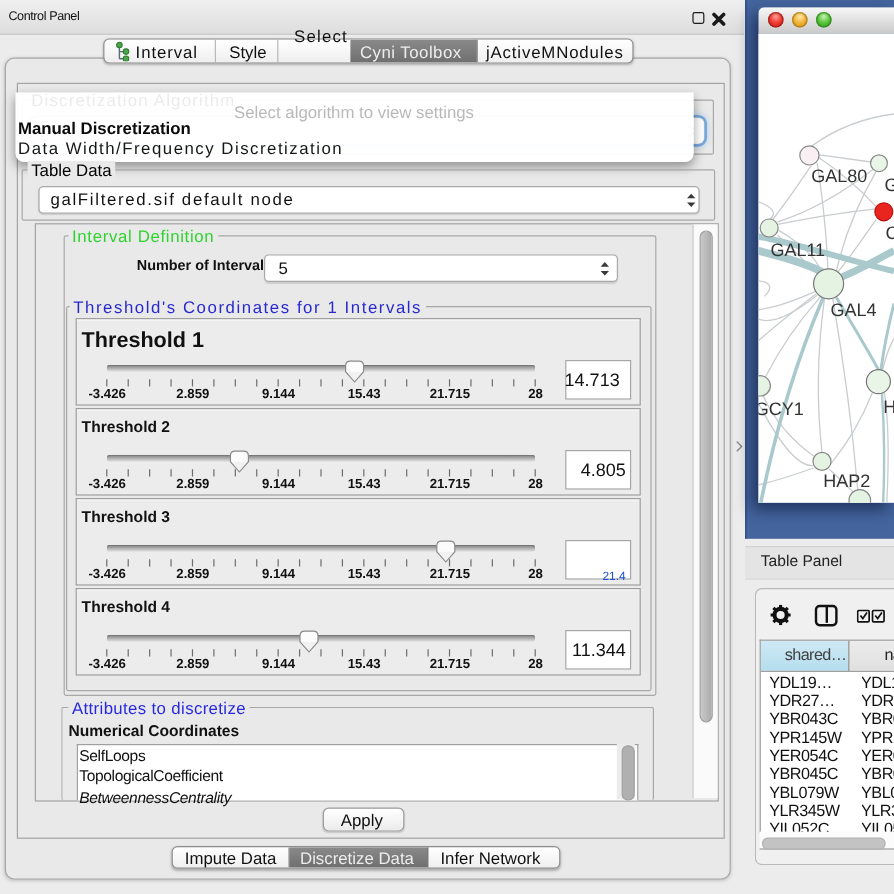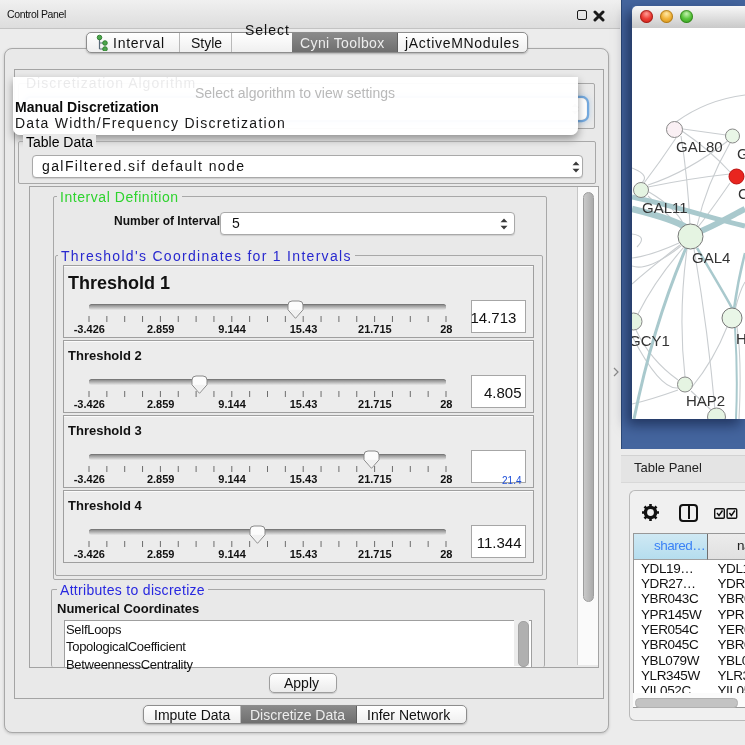--- a/index.html
+++ b/index.html
@@ -85,21 +85,21 @@
 
 <div class="abs" style="left:54.5px;top:255px;width:486px;height:319px;border:1px solid #a8a8a8;border-radius:2px;"></div>
 <div class="abs" style="left:58px;top:248px;background:#e9e9e9;padding:0 3px;font-size:14px;letter-spacing:1.3px;color:#2828cf;">Threshold's Coordinates for 1 Intervals</div>
 
 <div class="abs" style="left:51px;top:589px;width:492px;height:77px;border:1px solid #a8a8a8;border-bottom:none;border-radius:2px;"></div>
 <div class="abs" style="left:57px;top:582px;background:#e9e9e9;padding:0 3px;font-size:14px;letter-spacing:0.3px;color:#2828e0;">Attributes to discretize</div>
 <div class="abs b" style="left:57px;top:601px;font-size:13px;color:#111;">Numerical Coordinates</div>
 <div class="abs" style="left:63.5px;top:619.5px;width:466px;height:46.5px;background:#fff;border:1px solid #9f9f9f;border-bottom:none;"></div>
 <div class="abs" style="left:66px;top:621.8px;font-size:13px;letter-spacing:-0.3px;color:#111;">SelfLoops</div>
 <div class="abs" style="left:66px;top:639.3px;font-size:13px;letter-spacing:-0.3px;color:#111;">TopologicalCoefficient</div>
-<div class="abs" style="left:66px;top:656.8px;font-size:13px;letter-spacing:-0.3px;color:#111;">BetweennessCentrality</div>
+<div class="abs" style="left:66px;top:656.8px;font-size:13px;letter-spacing:-0.3px;color:#111;font-style:italic;">BetweennessCentrality</div>
 <div class="abs" style="left:514px;top:620px;width:15px;height:45.5px;background:#ececec;"></div>
 <div class="abs" style="left:518px;top:620.5px;width:9px;height:44px;background:#b0b0b0;border:1px solid #a2a2a2;border-radius:5px;"></div>
 
 <div class="abs" style="left:269px;top:672.5px;width:66px;height:18px;background:linear-gradient(#ffffff,#ebebeb);border:1px solid #9e9e9e;border-radius:5px;box-shadow:0 1px 1px rgba(0,0,0,0.15);"></div>
 <div class="abs" style="left:284px;top:674.5px;font-size:14px;color:#111;">Apply</div>
 
 <div class="abs" style="left:143px;top:705px;width:322px;height:17px;border:1px solid #8d8d8d;border-radius:5px;background:linear-gradient(#ffffff,#efefef);box-shadow:0 1px 2px rgba(0,0,0,0.25);overflow:hidden;display:flex;">
   <div style="width:96px;border-right:1px solid #b9b9b9;"></div>
   <div style="width:115px;background:linear-gradient(#8a8a8a,#6f6f6f);border-right:1px solid #5f5f5f;"></div>
   <div style="flex:1;"></div>
@@ -204,21 +204,21 @@
 <svg class="abs" style="left:714px;top:508px;" width="24" height="12" viewBox="0 0 24 12">
   <rect x="0.7" y="0.7" width="9.6" height="9.6" rx="1" fill="none" stroke="#111" stroke-width="1.4"></rect>
   <path d="M3 5 L5 7.5 L8.5 2.5" stroke="#111" stroke-width="1.4" fill="none"></path>
   <rect x="13.1" y="0.7" width="9.6" height="9.6" rx="1" fill="none" stroke="#111" stroke-width="1.4"></rect>
   <path d="M15.4 5 L17.4 7.5 L20.9 2.5" stroke="#111" stroke-width="1.4" fill="none"></path>
 </svg>
 
 <div class="abs" style="left:633px;top:533px;width:112px;height:160px;background:#fff;border-left:1px solid #989898;border-top:1px solid #989898;overflow:hidden;">
   <div class="abs" style="left:0px;top:0px;width:72.5px;height:24.5px;background:linear-gradient(#cfe9f4,#b5ddee);border-right:1.5px solid #6f6f6f;border-bottom:1px solid #a0a0a0;"></div>
   <div class="abs" style="left:74px;top:0px;width:38px;height:24.5px;background:linear-gradient(#ececec,#e0e0e0);border-bottom:1px solid #a0a0a0;"></div>
-  <div class="abs" style="left:20px;top:4px;font-size:13.5px;letter-spacing:-0.5px;color:#3b82f6;">shared…</div>
+  <div class="abs" style="left:20px;top:4px;font-size:13.5px;letter-spacing:-0.5px;color:#404040;">shared…</div>
   <div class="abs" style="left:103px;top:4px;font-size:13.5px;letter-spacing:-0.5px;color:#222;">name</div>
   <div id="rows">
       <div class="abs" style="left:7px;top:26.7px;font-size:13.5px;letter-spacing:-0.4px;color:#111;text-align:right;">YDL19…</div>
       <div class="abs" style="left:83.5px;top:26.7px;width:29px;overflow:hidden;font-size:13.5px;letter-spacing:-0.4px;color:#111;">YDL194W</div>
       <div class="abs" style="left:7px;top:42.03px;font-size:13.5px;letter-spacing:-0.4px;color:#111;">YDR27…</div>
       <div class="abs" style="left:83.5px;top:42.03px;width:29px;overflow:hidden;font-size:13.5px;letter-spacing:-0.4px;color:#111;">YDR277C</div>
       <div class="abs" style="left:7px;top:57.36px;font-size:13.5px;letter-spacing:-0.4px;color:#111;">YBR043C</div>
       <div class="abs" style="left:83.5px;top:57.36px;width:29px;overflow:hidden;font-size:13.5px;letter-spacing:-0.4px;color:#111;">YBR043C</div>
       <div class="abs" style="left:7px;top:72.69px;font-size:13.5px;letter-spacing:-0.4px;color:#111;">YPR145W</div>
       <div class="abs" style="left:83.5px;top:72.69px;width:29px;overflow:hidden;font-size:13.5px;letter-spacing:-0.4px;color:#111;">YPR145W</div>

